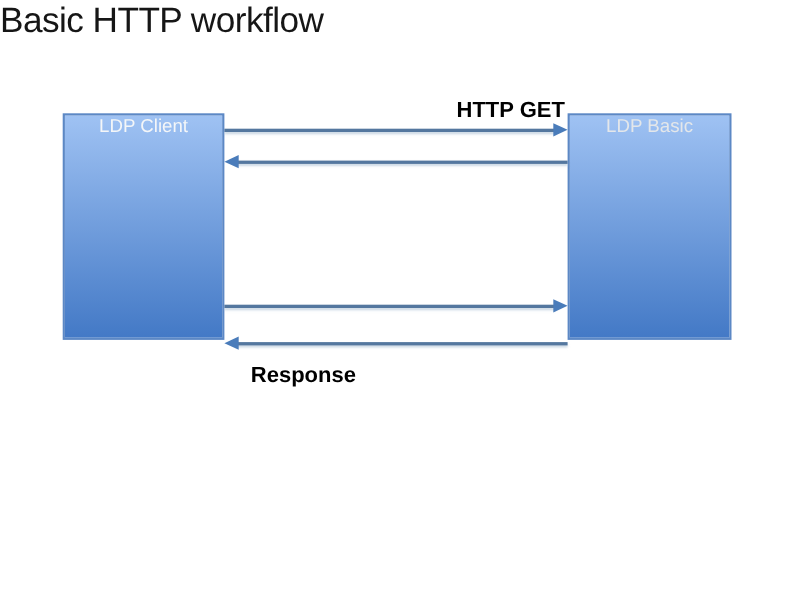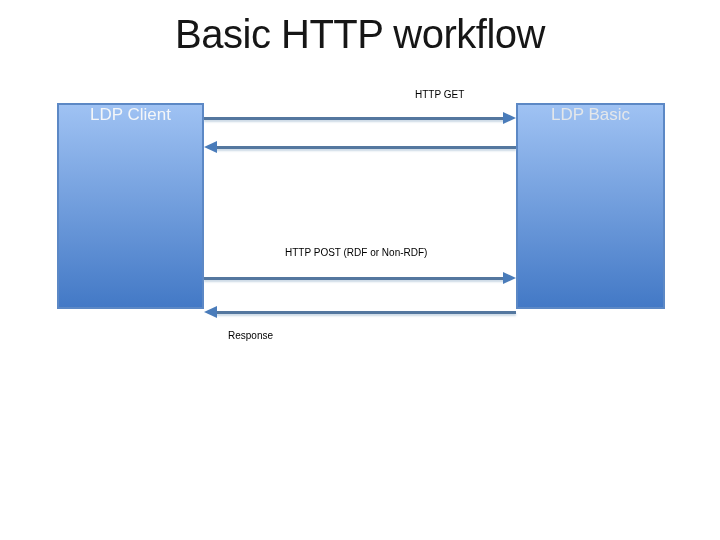--- a/index.html
+++ b/index.html
@@ -10,25 +10,24 @@
   .slide {
     position: relative;
     width: 720px;
     height: 540px;
     background: var(--background, #ffffff);
     font-family: "Liberation Sans", sans-serif;
     overflow: hidden;
   }
   .slide-title {
     position: absolute;
-    top: 12px;
+    top: 0;
     left: 0;
     width: 100%;
-    text-align: center;
-    font-size: 40px;
+    font-size: 32px;
     font-weight: 400;
     color: var(--title-text, #161616);
     letter-spacing: -0.5px;
   }
   .actor-box {
     position: absolute;
     top: 103px;
     height: 206px;
     box-sizing: border-box;
     border: 2px solid var(--box-border, #5c88c5);
@@ -66,22 +65,22 @@
     width: 0;
     height: 0;
     border-top: 6.5px solid transparent;
     border-bottom: 6.5px solid transparent;
   }
   .msg-arrow.dir-right .head { right: 0; border-left: 13px solid var(--arrowhead, #4a7cba); }
   .msg-arrow.dir-left  .head { left: 0;  border-right: 13px solid var(--arrowhead, #4a7cba); }
 
   .msg-label {
     position: absolute;
-    font-size: 10px;
-    font-weight: 400;
+    font-size: 20px;
+    font-weight: 700;
     color: var(--label-text, #000000);
     white-space: nowrap;
   }
   .label-get   { left: 415px; top: 89px;  }
   .label-resp1 { left: 228px; top: 156px; }
   .label-post  { left: 285px; top: 247px; }
   .label-resp2 { left: 228px; top: 330px; }
 
   .arrow-get   { top: 112px; }
   .arrow-resp1 { top: 141px; }
@@ -107,21 +106,20 @@
   <div class="msg-arrow dir-right arrow-get">
     <div class="line"></div>
     <div class="head"></div>
   </div>
 
   <div class="msg-arrow dir-left arrow-resp1">
     <div class="line"></div>
     <div class="head"></div>
   </div>
 
-  <div class="msg-label label-post">HTTP POST (RDF or Non-RDF)</div>
   <div class="msg-arrow dir-right arrow-post">
     <div class="line"></div>
     <div class="head"></div>
   </div>
 
   <div class="msg-arrow dir-left arrow-resp2">
     <div class="line"></div>
     <div class="head"></div>
   </div>
   <div class="msg-label label-resp2">Response</div>

